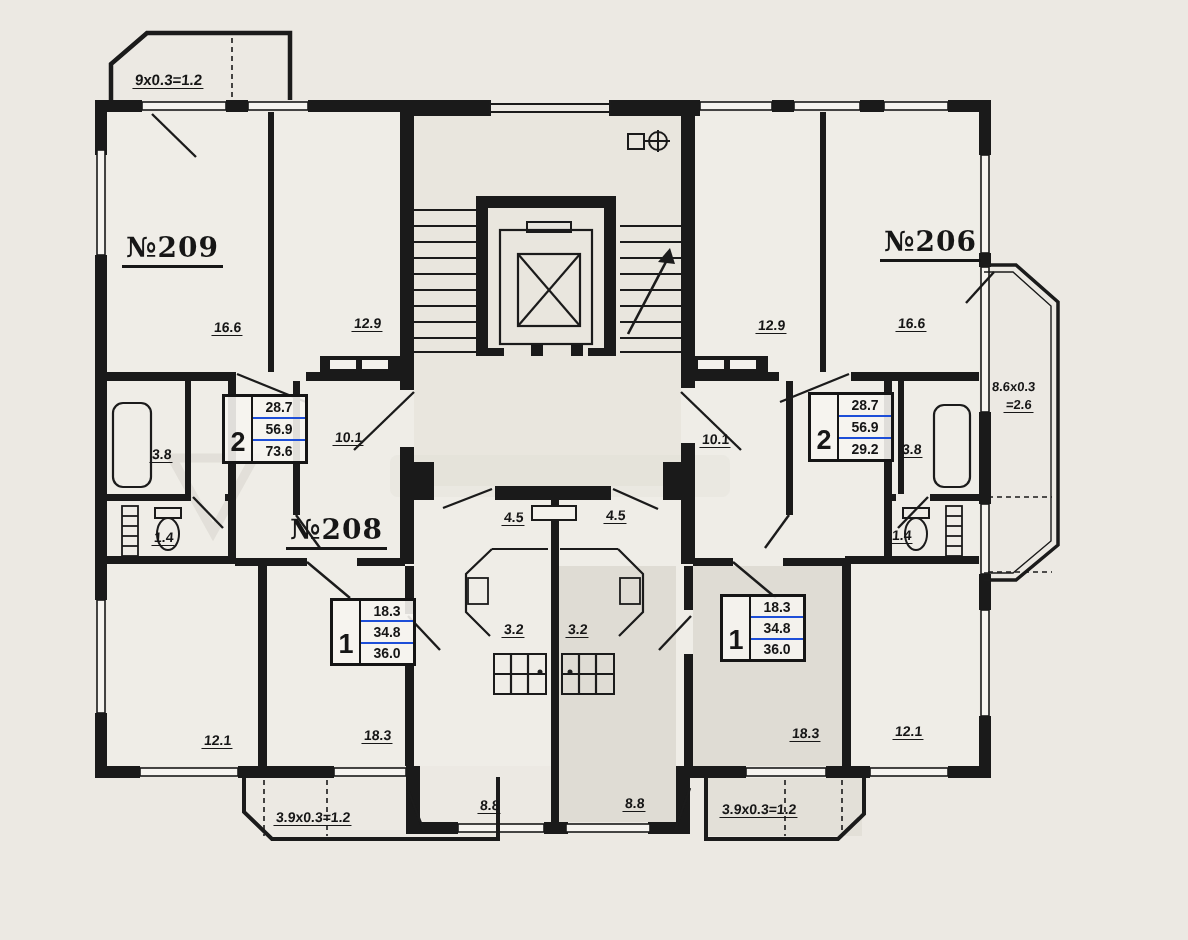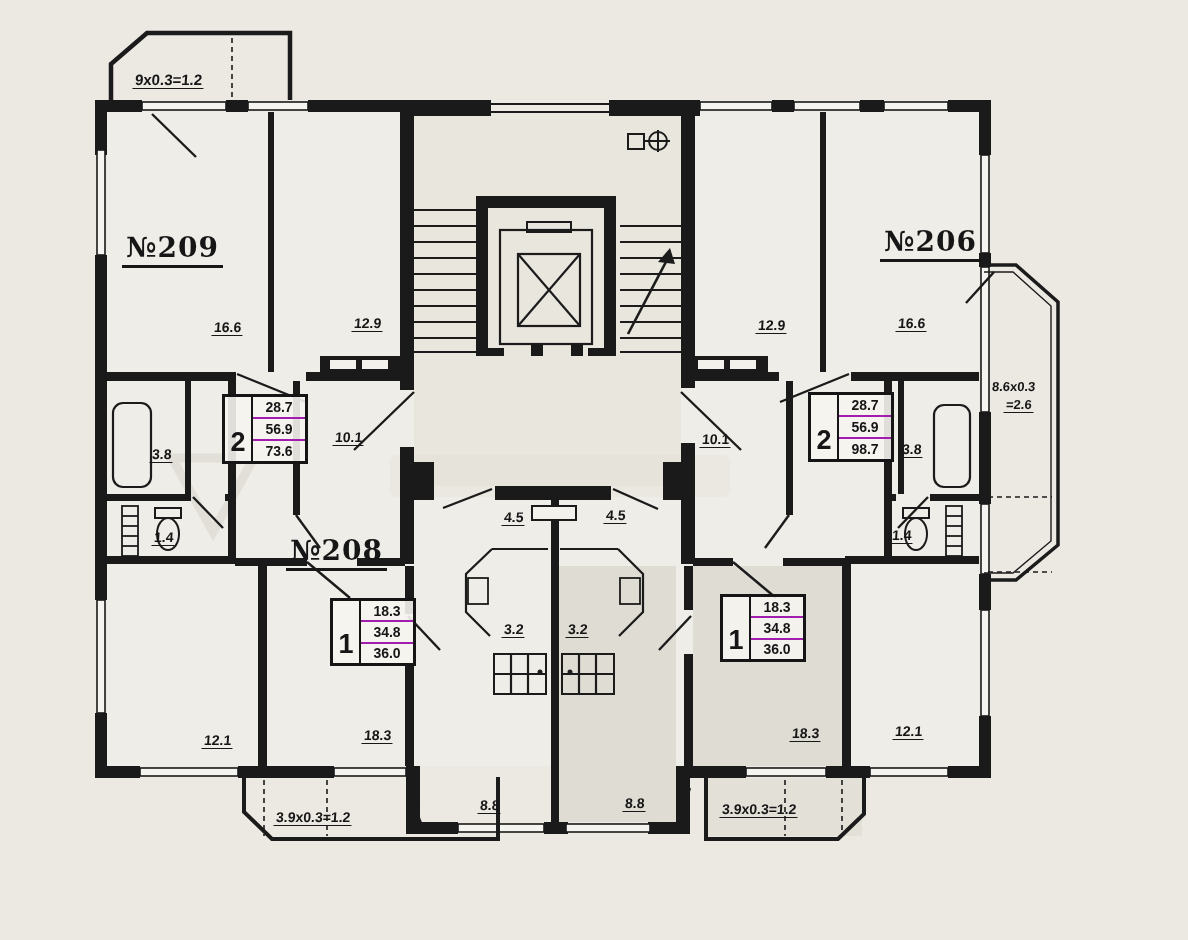--- a/index.html
+++ b/index.html
@@ -14,21 +14,21 @@
       padding:0 2px 1px 2px;transform:skewX(-4deg);}
   
   .bl{position:absolute;font-weight:700;font-size:14px;line-height:1;border-bottom:1.6px solid #171717;
       padding:0 2px 1px 2px;transform:skewX(-4deg);}
   
   .atable{position:absolute;display:flex;border:3px solid #151515;background:rgba(246,244,240,.9);}
   .atable .cnt{width:26px;display:flex;align-items:flex-end;justify-content:center;
                font-weight:700;font-size:27px;padding-bottom:3px;}
   .atable .vals{display:flex;flex-direction:column;border-left:2px solid #151515;width:52px;}
   .atable .vals div{flex:1;display:flex;align-items:center;justify-content:center;
-                    font-weight:700;font-size:14px;border-bottom:2px solid #a21caf;}
+                    font-weight:700;font-size:14px;border-bottom:2px solid #1d4ed8;}
   .atable .vals div:last-child{border-bottom:none;}
 </style>
 </head>
 <body>
 
 <div id="stage">
 
 <svg id="plan-svg" width="1188" height="940" viewBox="0 0 1188 940">
 
   <rect x="0" y="0" width="1188" height="940" fill="#ece9e3"></rect>
@@ -295,36 +295,36 @@
       <line x1="966" y1="303" x2="994" y2="272"></line>
       <line x1="408" y1="790" x2="424" y2="831"></line>
       <line x1="690" y1="788" x2="675" y2="830"></line>
       <line x1="152" y1="114" x2="196" y2="157"></line>
     </g>
   </g>
 </svg>
 
   <div class="apt-title" style="left:122px;top:234px;">№209</div>
   <div class="apt-title" style="left:858px;top:228px;margin-left:22px;">№206</div>
-  <div class="apt-title" style="left:286px;top:537px;">№208</div>
+  <div class="apt-title" style="left:286px;top:516px;">№208</div>
 
   <div class="atable" style="left:222px;top:394px;height:64px;">
     <div class="cnt">2</div>
     <div class="vals">
       <div>28.7</div>
       <div>56.9</div>
       <div>73.6</div>
     </div>
   </div>
   <div class="atable" style="left:808px;top:392px;height:64px;">
     <div class="cnt">2</div>
     <div class="vals">
       <div>28.7</div>
       <div>56.9</div>
-      <div>98.7</div>
+      <div>29.2</div>
     </div>
   </div>
   <div class="atable" style="left:330px;top:598px;height:62px;">
     <div class="cnt">1</div>
     <div class="vals">
       <div>18.3</div>
       <div>34.8</div>
       <div>36.0</div>
     </div>
   </div>

